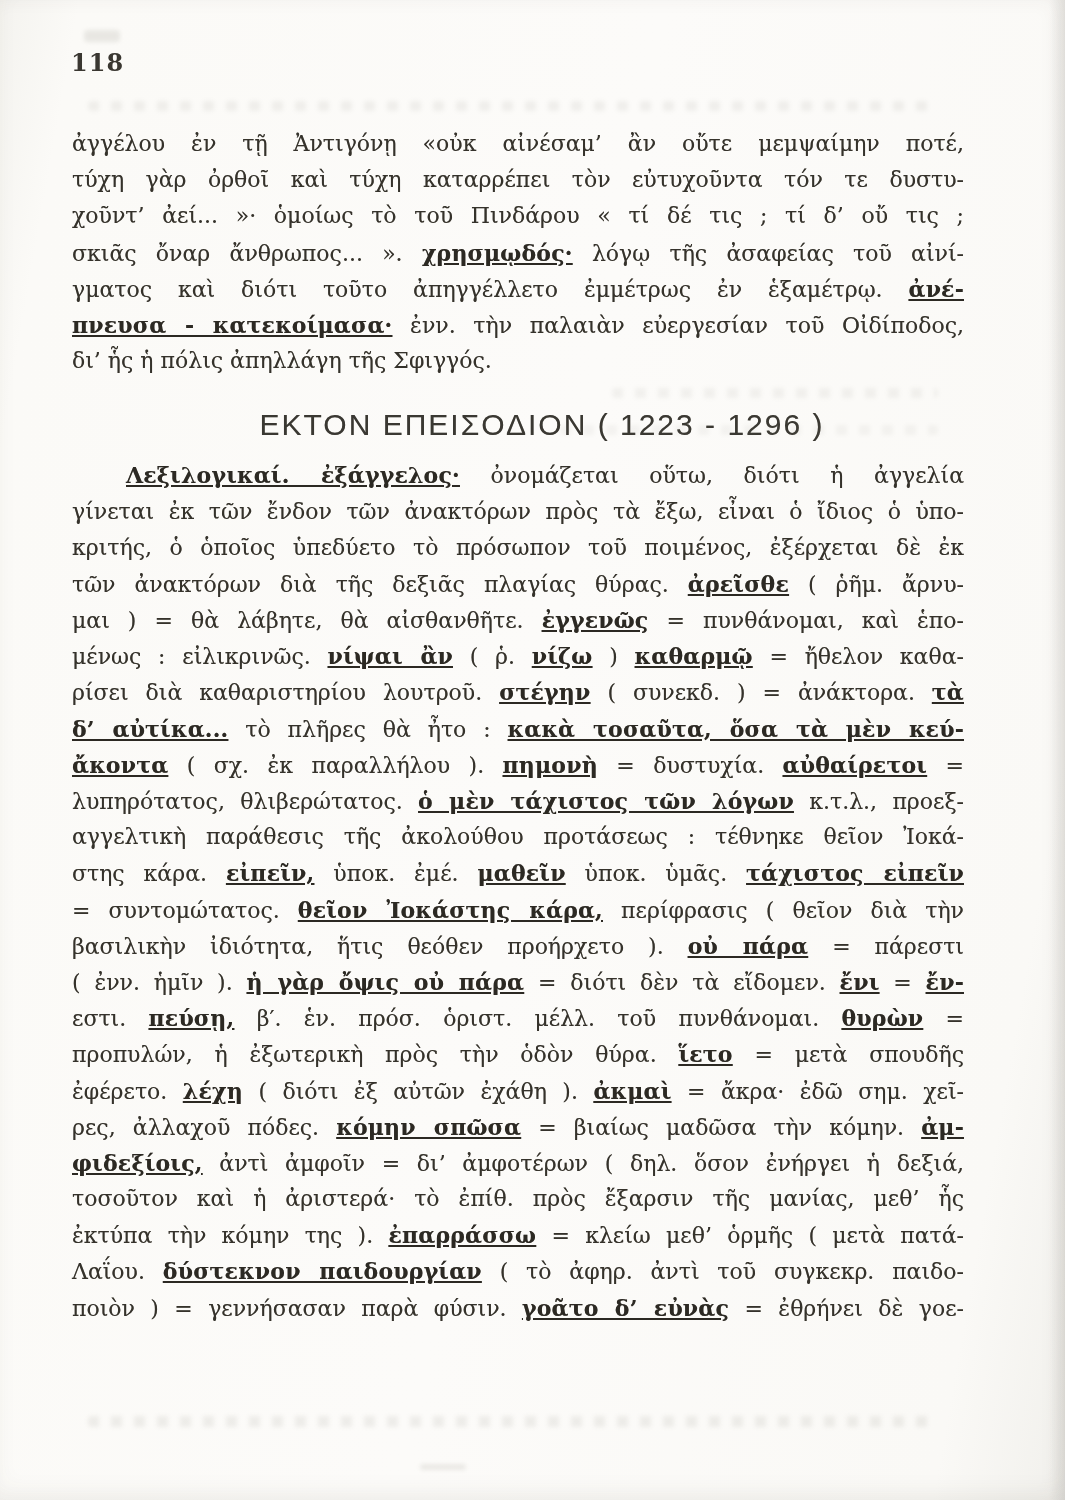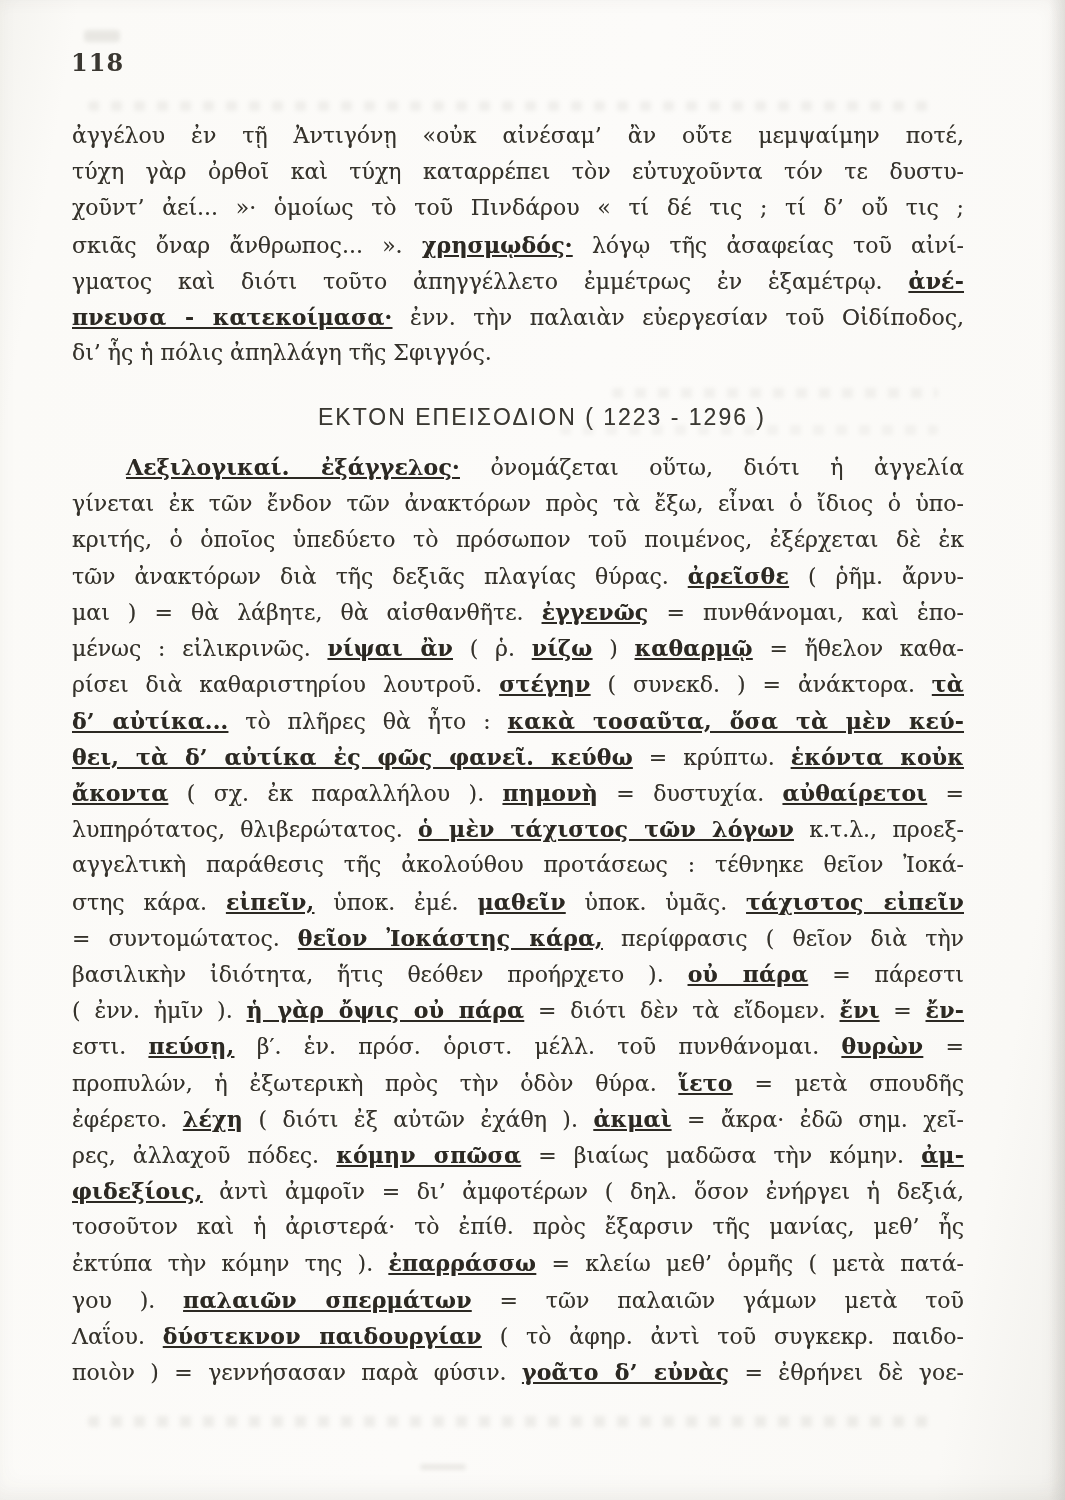--- a/index.html
+++ b/index.html
@@ -7,38 +7,38 @@
     position:relative;width:1065px;height:1500px;overflow:hidden;
     background:linear-gradient(100deg,#f4f3ef 0%,#fbfaf7 6%,#fcfbf9 50%,#faf9f6 90%,#f1f0ec 100%);
     font-family:"DejaVu Serif", serif;
     box-shadow:inset -10px 0 18px rgba(70,68,60,.05), inset 0 -12px 20px rgba(70,68,60,.04);
   }
   .page-number{
     position:absolute;left:71px;top:48px;
     font-size:24px;font-weight:600;color:#3a3731;letter-spacing:1px;
   }
   .text-column{
-    position:absolute;left:72px;top:118px;width:892px;
+    position:absolute;left:72px;top:126px;width:892px;
     font-size:22px;color:#35322b;
     text-shadow:0 0 .6px rgba(58,54,45,.45);
   }
   .para .line{
     line-height:36.2px;height:36.2px;
     text-align:justify;text-align-last:justify;
     white-space:nowrap;
   }
   .para .line{white-space:normal;}
   .line.last{text-align-last:left;}
   .line.indent{text-indent:54px;}
   .b{font-weight:700;letter-spacing:.2px;color:#2c2923;text-decoration:underline;}
   .heading{
     margin:31px 0 17px;padding-left:48px;height:30px;line-height:30px;
     text-align:center;
     font-family:"Liberation Sans", sans-serif;
-    font-size:23px;font-weight:400;letter-spacing:2px;color:#3a3832;
+    font-size:30px;font-weight:400;letter-spacing:2px;color:#3a3832;
     text-shadow:0 0 .5px rgba(58,54,45,.4);
   }
   
   .artifact{
     position:absolute;pointer-events:none;filter:blur(2px);
     background:repeating-linear-gradient(90deg,#8a877c 0 11px,transparent 11px 23px);
     border-radius:4px;
   }
   .a-corner{left:84px;top:30px;width:36px;height:12px;opacity:.16;background:#8a877c;}
   .a-top{left:88px;top:101px;width:846px;height:10px;opacity:.10;}
@@ -68,36 +68,34 @@
       <div class="heading">ΕΚΤΟΝ ΕΠΕΙΣΟΔΙΟΝ ( 1223 - 1296 )</div>
       <div class="para">
         <div class="line indent"><span class="b">Λεξιλογικαί. ἐξάγγελος·</span><span> ὀνομάζεται οὕτω, διότι ἡ ἀγγελία</span></div>
         <div class="line"><span>γίνεται ἐκ τῶν ἔνδον τῶν ἀνακτόρων πρὸς τὰ ἔξω, εἶναι ὁ ἴδιος ὁ ὑπο-</span></div>
         <div class="line"><span>κριτής, ὁ ὁποῖος ὑπεδύετο τὸ πρόσωπον τοῦ ποιμένος, ἐξέρχεται δὲ ἐκ</span></div>
         <div class="line"><span>τῶν ἀνακτόρων διὰ τῆς δεξιᾶς πλαγίας θύρας. </span><span class="b">ἀρεῖσθε</span><span> ( ῥῆμ. ἄρνυ-</span></div>
         <div class="line"><span>μαι ) = θὰ λάβητε, θὰ αἰσθανθῆτε. </span><span class="b">ἐγγενῶς</span><span> = πυνθάνομαι,  καὶ ἑπο-</span></div>
         <div class="line"><span>μένως : εἰλικρινῶς. </span><span class="b">νίψαι ἂν</span><span> ( ῥ. </span><span class="b">νίζω</span><span> )  </span><span class="b">καθαρμῷ</span><span> = ἤθελον καθα-</span></div>
         <div class="line"><span>ρίσει διὰ καθαριστηρίου λουτροῦ. </span><span class="b">στέγην</span><span>  ( συνεκδ. ) = ἀνάκτορα. </span><span class="b">τὰ</span></div>
         <div class="line"><span class="b">δ’ αὐτίκα...</span><span> τὸ πλῆρες θὰ ἦτο : </span><span class="b">κακὰ τοσαῦτα, ὅσα τὰ μὲν κεύ-</span></div>
-        <div class="line"><span class="b">θει, τὰ δ’ αὐτίκα ἐς φῶς φανεῖ. κεύθω</span><span> = κρύπτω. </span><span class="b">ἑκόντα κοὐκ</span></div>
         <div class="line"><span class="b">ἄκοντα</span><span> ( σχ. ἐκ παραλλήλου ). </span><span class="b">πημονὴ</span><span> = δυστυχία. </span><span class="b">αὐθαίρετοι</span><span> =</span></div>
         <div class="line"><span>λυπηρότατος, θλιβερώτατος. </span><span class="b">ὁ μὲν τάχιστος τῶν λόγων</span><span> κ.τ.λ., προεξ-</span></div>
         <div class="line"><span>αγγελτικὴ παράθεσις τῆς ἀκολούθου προτάσεως : τέθνηκε θεῖον Ἰοκά-</span></div>
         <div class="line"><span>στης κάρα. </span><span class="b">εἰπεῖν,</span><span> ὑποκ. ἐμέ. </span><span class="b">μαθεῖν</span><span> ὑποκ. ὑμᾶς. </span><span class="b">τάχιστος εἰπεῖν</span></div>
         <div class="line"><span>= συντομώτατος. </span><span class="b">θεῖον Ἰοκάστης κάρα,</span><span> περίφρασις  ( θεῖον διὰ τὴν</span></div>
         <div class="line"><span>βασιλικὴν ἰδιότητα, ἥτις θεόθεν προήρχετο ). </span><span class="b">οὐ πάρα</span><span> = πάρεστι</span></div>
         <div class="line"><span>( ἐνν. ἡμῖν ). </span><span class="b">ἡ γὰρ ὄψις οὐ πάρα</span><span> = διότι δὲν τὰ εἴδομεν. </span><span class="b">ἔνι</span><span> = </span><span class="b">ἔν-</span></div>
         <div class="line"><span>εστι. </span><span class="b">πεύσῃ,</span><span> β′. ἑν. πρόσ. ὁριστ. μέλλ. τοῦ πυνθάνομαι. </span><span class="b">θυρὼν</span><span> =</span></div>
         <div class="line"><span>προπυλών, ἡ ἐξωτερικὴ πρὸς τὴν ὁδὸν θύρα. </span><span class="b">ἵετο</span><span> = μετὰ  σπουδῆς</span></div>
         <div class="line"><span>ἐφέρετο. </span><span class="b">λέχη</span><span> ( διότι ἐξ αὐτῶν ἐχάθη ). </span><span class="b">ἀκμαὶ</span><span> = ἄκρα· ἐδῶ σημ. χεῖ-</span></div>
         <div class="line"><span>ρες, ἀλλαχοῦ πόδες. </span><span class="b">κόμην σπῶσα</span><span> = βιαίως μαδῶσα τὴν κόμην. </span><span class="b">ἀμ-</span></div>
         <div class="line"><span class="b">φιδεξίοις,</span><span> ἀντὶ ἀμφοῖν = δι’ ἀμφοτέρων ( δηλ. ὅσον ἐνήργει ἡ δεξιά,</span></div>
         <div class="line"><span>τοσοῦτον καὶ ἡ ἀριστερά·  τὸ ἐπίθ. πρὸς ἔξαρσιν τῆς  μανίας, μεθ’ ἧς</span></div>
         <div class="line"><span>ἐκτύπα τὴν κόμην της ). </span><span class="b">ἐπαρράσσω</span><span> = κλείω μεθ’ ὁρμῆς ( μετὰ πατά-</span></div>
-        <div class="line"><span>γου ).  </span><span class="b">παλαιῶν σπερμάτων</span><span> = τῶν  παλαιῶν  γάμων  μετὰ  τοῦ</span></div>
         <div class="line"><span>Λαΐου. </span><span class="b">δύστεκνον παιδουργίαν</span><span> ( τὸ ἀφηρ. ἀντὶ τοῦ συγκεκρ. παιδο-</span></div>
         <div class="line"><span>ποιὸν ) = γεννήσασαν παρὰ φύσιν. </span><span class="b">γοᾶτο δ’ εὐνὰς</span><span> = ἐθρήνει δὲ γοε-</span></div>
       </div>
     </div>
 
   <div class="artifact a-corner"></div>
   <div class="artifact a-top"></div>
   <div class="artifact a-head1"></div>
   <div class="artifact a-head2"></div>
   <div class="artifact a-bottom"></div>

